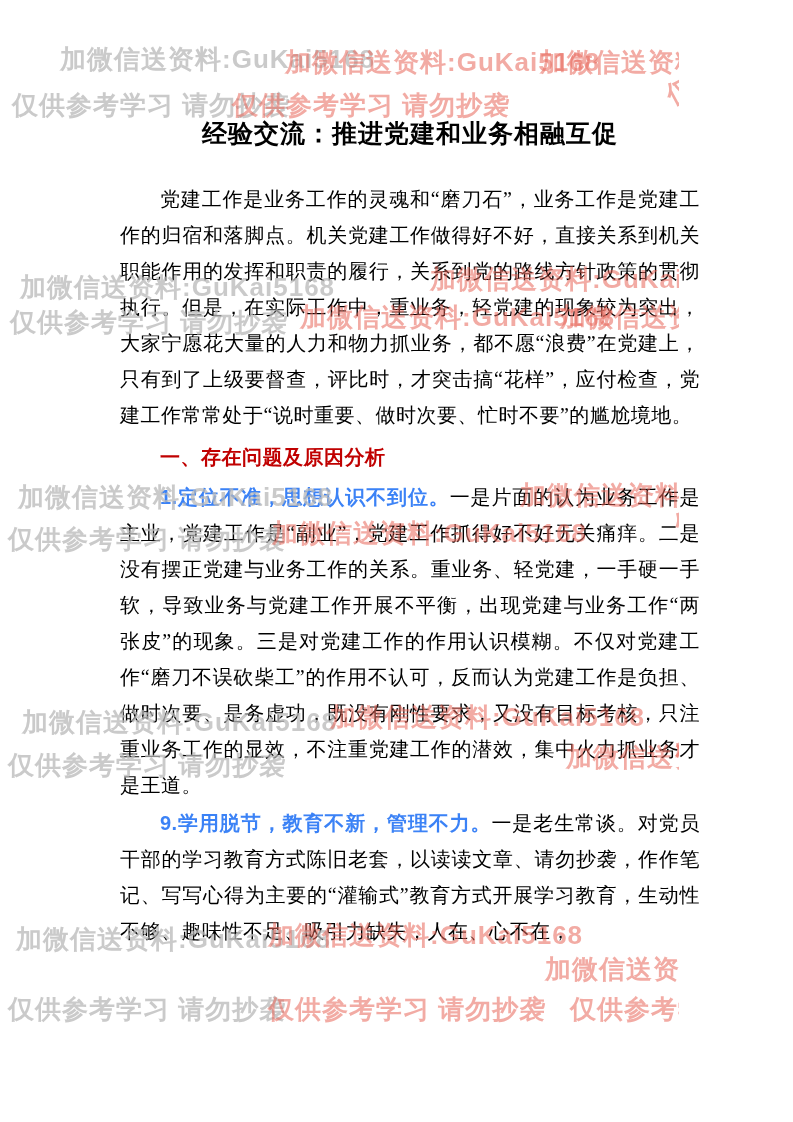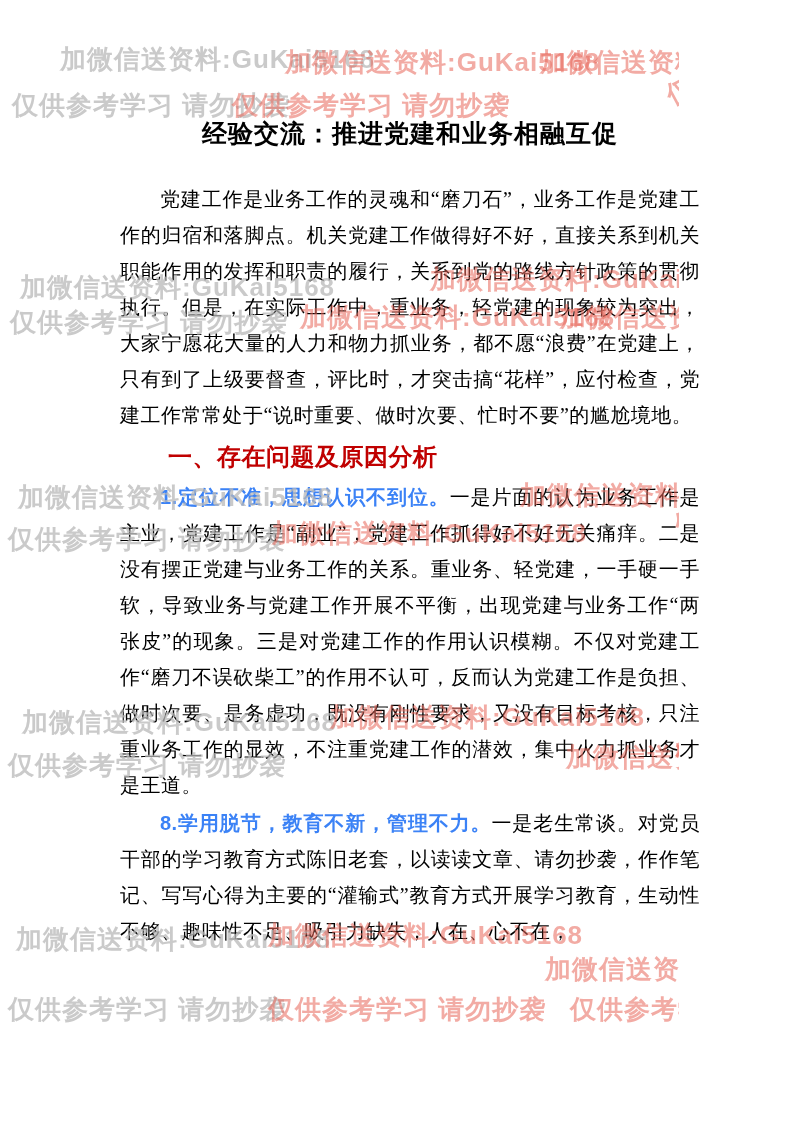--- a/index.html
+++ b/index.html
@@ -75,21 +75,21 @@
     line-height: 36px;
     color: #000000;
     text-align: justify;
     text-indent: 2em;
     margin: 0 0 2px 0;
     letter-spacing: 0.5px;
   }
   .section-head {
     font-family: "Liberation Sans", sans-serif;
     font-weight: bold;
-    font-size: 24px;
+    font-size: 20px;
     line-height: 40px;
     color: #c00000;
     text-indent: 2em;
     letter-spacing: 0.5px;
     margin: 4px 0 2px 0;
   }
   .lead {
     font-family: "Liberation Sans", sans-serif;
     font-weight: bold;
     color: #3b82f6;
@@ -101,21 +101,21 @@
 <div id="page">
   <div class="doc-body">
     <div class="doc-title">经验交流：推进党建和业务相融互促</div>
 
     <p class="para">党建工作是业务工作的灵魂和“磨刀石”，业务工作是党建工作的归宿和落脚点。机关党建工作做得好不好，直接关系到机关职能作用的发挥和职责的履行，关系到党的路线方针政策的贯彻执行。但是，在实际工作中，重业务，轻党建的现象较为突出，大家宁愿花大量的人力和物力抓业务，都不愿“浪费”在党建上，只有到了上级要督查，评比时，才突击搞“花样”，应付检查，党建工作常常处于“说时重要、做时次要、忙时不要”的尴尬境地。</p>
 
     <p class="section-head">一、存在问题及原因分析</p>
 
     <p class="para"><span class="lead">1.定位不准，思想认识不到位。</span><span>一是片面的认为业务工作是主业，党建工作是“副业”，党建工作抓得好不好无关痛痒。二是没有摆正党建与业务工作的关系。重业务、轻党建，一手硬一手软，导致业务与党建工作开展不平衡，出现党建与业务工作“两张皮”的现象。三是对党建工作的作用认识模糊。不仅对党建工作“磨刀不误砍柴工”的作用不认可，反而认为党建工作是负担、做时次要、是务虚功，既没有刚性要求，又没有目标考核，只注重业务工作的显效，不注重党建工作的潜效，集中火力抓业务才是王道。</span></p>
 
-    <p class="para"><span class="lead">8.学用脱节，教育不新，管理不力。</span><span>一是老生常谈。对党员干部的学习教育方式陈旧老套，以读读文章、请勿抄袭，作作笔记、写写心得为主要的“灌输式”教育方式开展学习教育，生动性不够、趣味性不足、吸引力缺失，人在、心不在，</span></p>
+    <p class="para"><span class="lead">9.学用脱节，教育不新，管理不力。</span><span>一是老生常谈。对党员干部的学习教育方式陈旧老套，以读读文章、请勿抄袭，作作笔记、写写心得为主要的“灌输式”教育方式开展学习教育，生动性不够、趣味性不足、吸引力缺失，人在、心不在，</span></p>
   </div>
 </div>
 
 <div id="watermark-layer">
 
   <div class="wm gray" style="left:60px; top:42px; font-size:26px;">加微信送资料:GuKai5168</div>
   <div class="wm" style="left:285px; top:45px; font-size:26px;">加微信送资料:GuKai5168</div>
   <div class="wm" style="left:540px; top:45px; font-size:26px;">加微信送资料:GuKai5168</div>
 
   <div class="wm gray" style="left:12px; top:88px; font-size:26px;">仅供参考学习 请勿抄袭</div>

